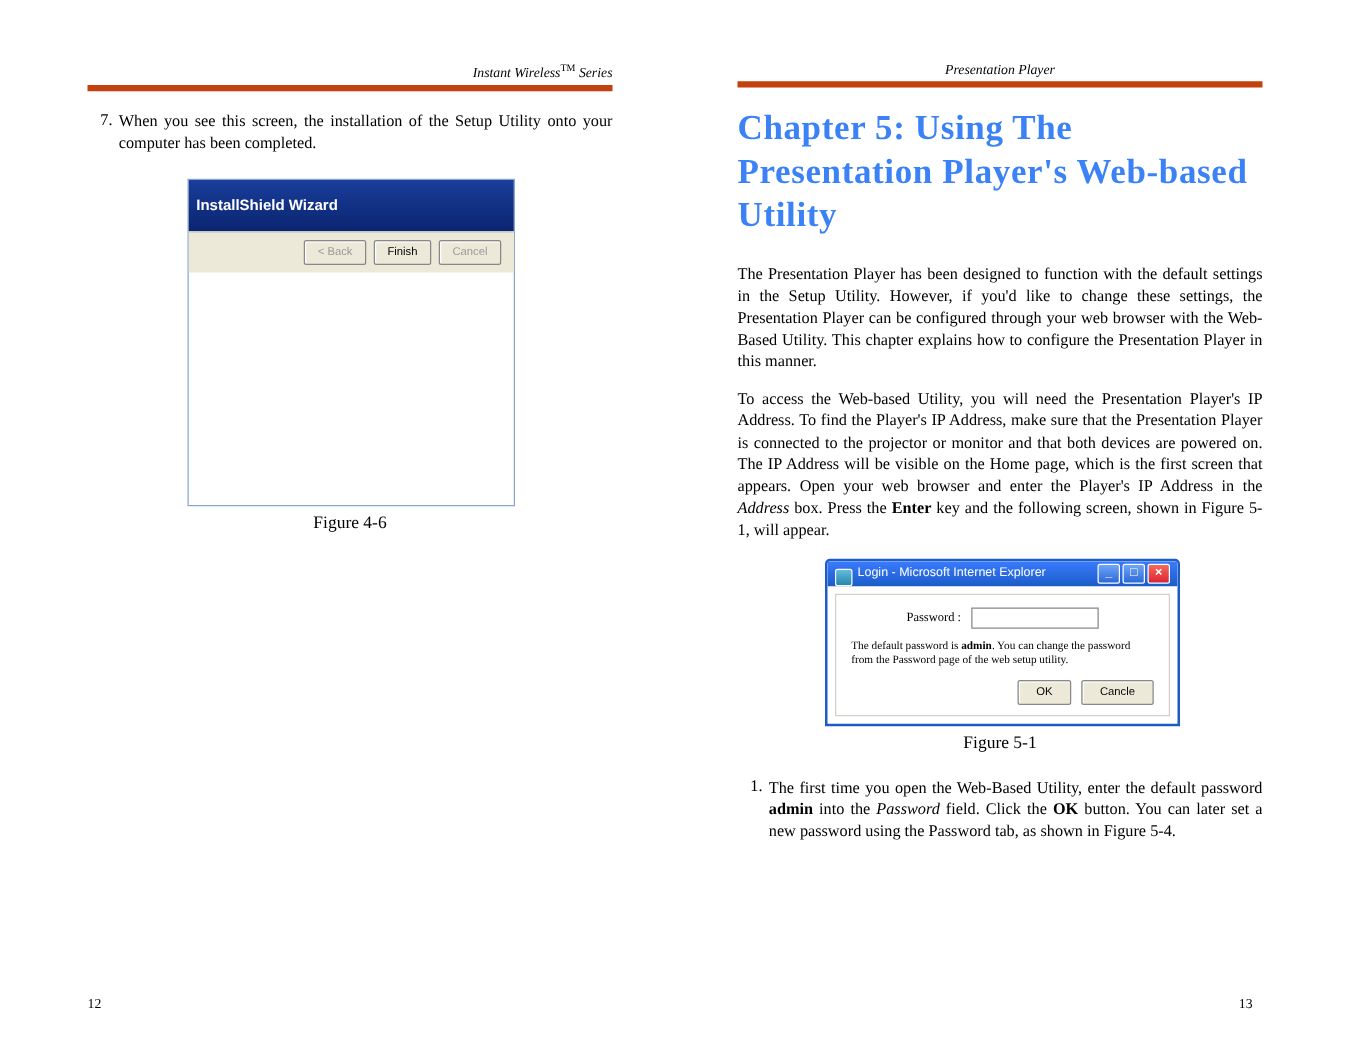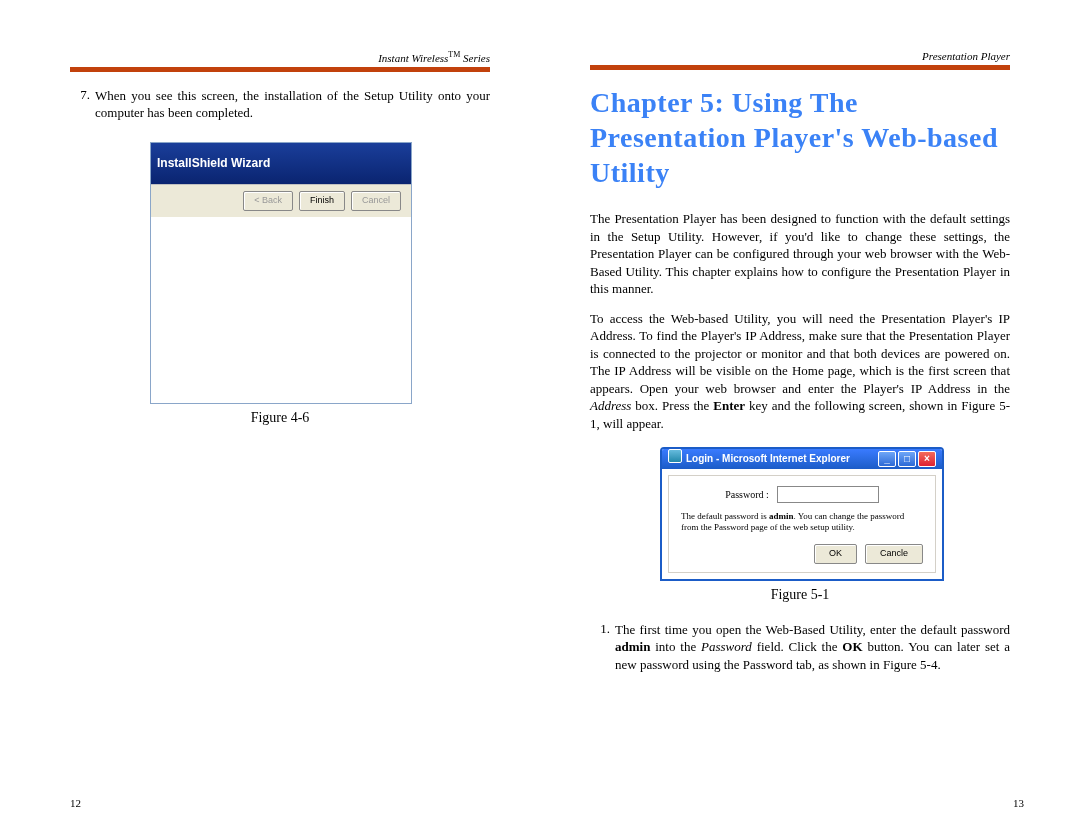--- a/index.html
+++ b/index.html
@@ -30,21 +30,21 @@
     padding: 50px 70px 30px 50px;
   }
   .header {
     font-size: 11px;
     font-style: italic;
     border-bottom: 5px solid #c2410c;
     padding-bottom: 3px;
     margin-bottom: 15px;
   }
   .header-left { text-align: right; }
-  .header-right { text-align: right; }
+  .header-right { text-align: center; }
   .tm { font-size: 8px; vertical-align: super; font-style: normal;}
   .body-text {
     text-align: justify;
     line-height: 1.35;
     margin-bottom: 12px;
   }
   .step {
     display: flex;
     margin-bottom: 12px;
   }
@@ -63,21 +63,21 @@
     font-size: 14px;
     font-weight: normal;
     margin-top: 6px;
   }
   .page-num {
     position: absolute;
     bottom: 25px;
     font-size: 11px;
   }
   .page-num-left { left: 70px;}
-  .page-num-right { right: 56px;}
+  .page-num-right { right: 78px;}
 
   
   .fig46-wrap { margin: 20px auto 0 auto; width: 260px;}
   .fig46 {
     width: 260px; height: 260px;
     border: 1px solid #8aa6c9;
     background: #fff;
     font-family: Tahoma, Arial, sans-serif;
     font-size: 9px;
     position: relative;
@@ -139,21 +139,21 @@
     overflow: hidden;
   }
   .fig51-title {
     background: linear-gradient(#3a7bff, #1b5cc7);
     color: #fff;
     height: 20px; line-height:20px;
     padding: 0 6px;
     display:flex; justify-content:space-between; align-items:center;
     font-size: 10px;
   }
-  .fig51-title-left { display:flex; align-items:flex-start; gap:4px;font-weight:bold;}
+  .fig51-title-left { display:flex; align-items:flex-end; gap:4px;}
   .ie-icon {
     width:12px; height:12px; border:1px solid #fff; border-radius:2px;
     background: linear-gradient(#6bd, #28a);
     display:inline-block;
   }
   .winctrl { display:flex; gap:2px;}
   .winctrl span {
     width:16px; height:14px;
     border:1px solid #fff; border-radius:2px;
     display:flex; align-items:center; justify-content:center;

